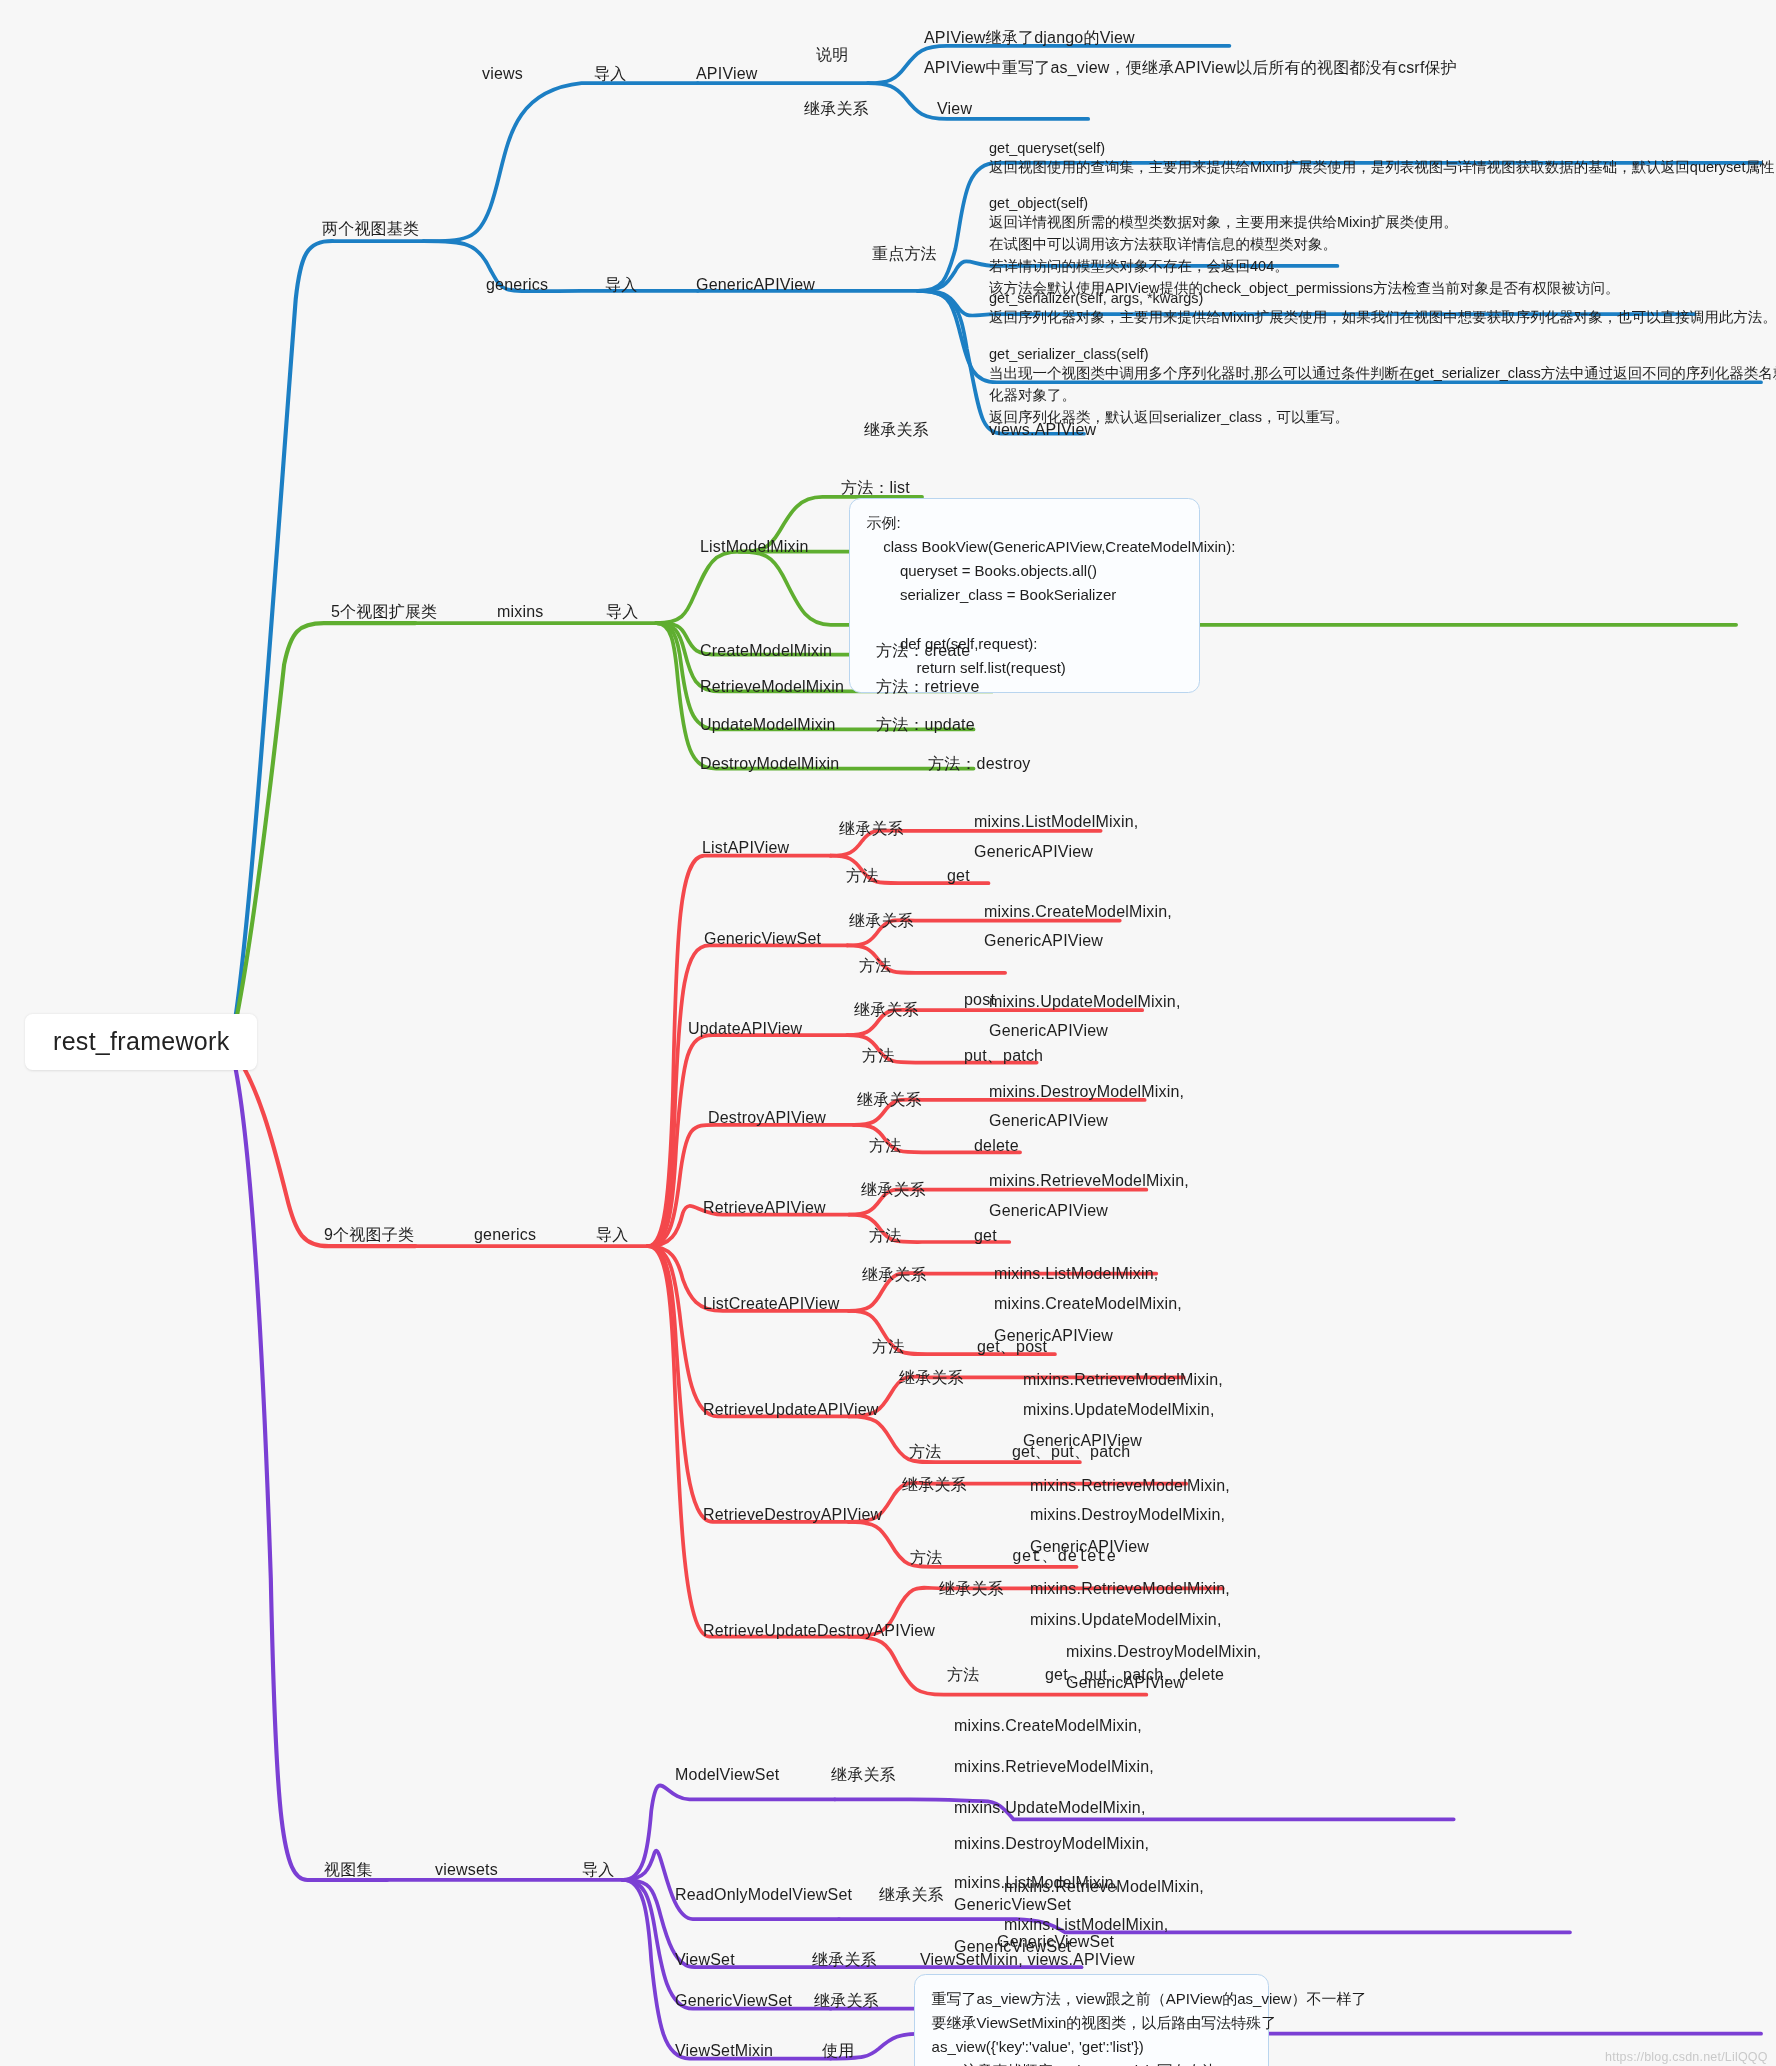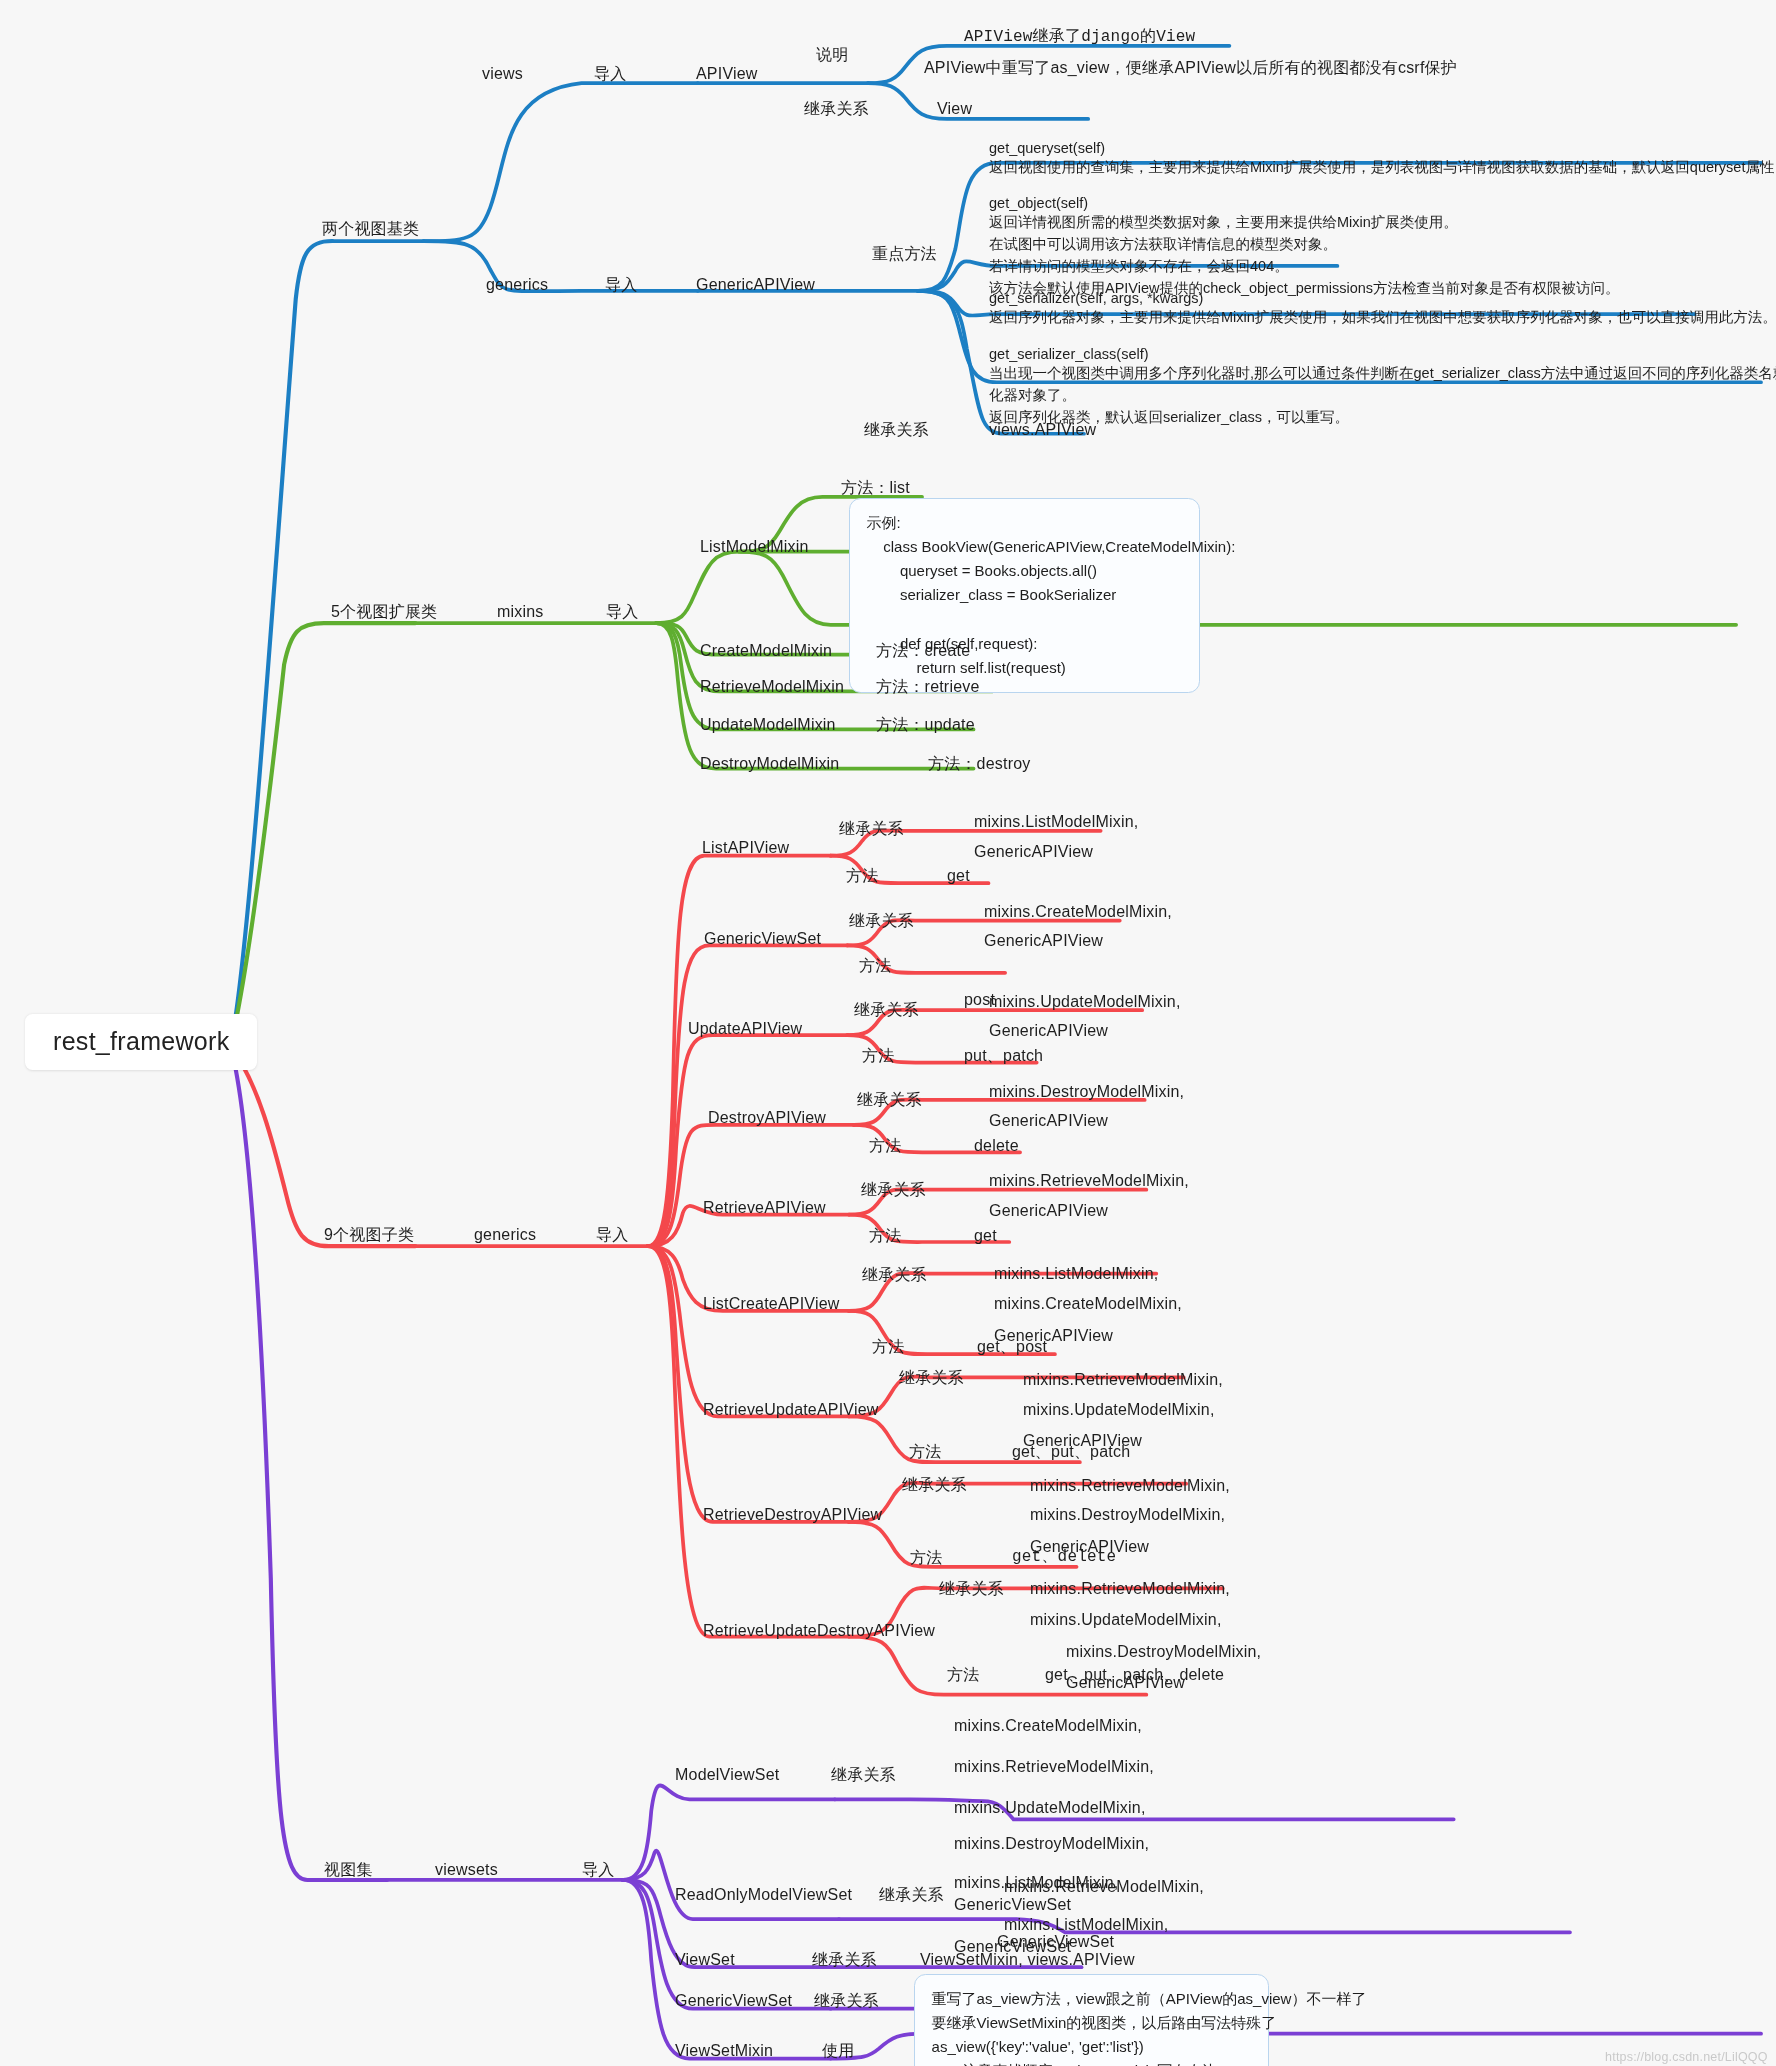--- a/index.html
+++ b/index.html
@@ -168,21 +168,21 @@
 
   <div class="root" style="left:25px;top:1014px;">rest_framework</div>
 
   <div class="node cjk" style="left:322px;top:218px;">两个视图基类</div>
 
   <div class="node" style="left:482px;top:63px;text-align:right;">views</div>
   <div class="node cjk" style="left:594px;top:63px;">导入</div>
   <div class="node" style="left:696px;top:63px;">APIView</div>
 
   <div class="node cjk" style="left:816px;top:44px;">说明</div>
-  <div class="node" style="left:964px;top:27.4px;font-family:Liberation Mono, monospace;">APIView继承了django的View</div>
+  <div class="node" style="left:924px;top:27.4px;">APIView继承了django的View</div>
   <div class="node" style="left:924px;top:57px;">APIView中重写了as_view，便继承APIView以后所有的视图都没有csrf保护</div>
 
   <div class="node cjk" style="left:804px;top:98px;">继承关系</div>
   <div class="node" style="left:937px;top:98px;">View</div>
 
   <div class="node" style="left:486px;top:274px;">generics</div>
   <div class="node cjk" style="left:605px;top:274px;">导入</div>
   <div class="node" style="left:696px;top:274px;">GenericAPIView</div>
   <div class="node cjk" style="left:872px;top:243px;">重点方法</div>
 

